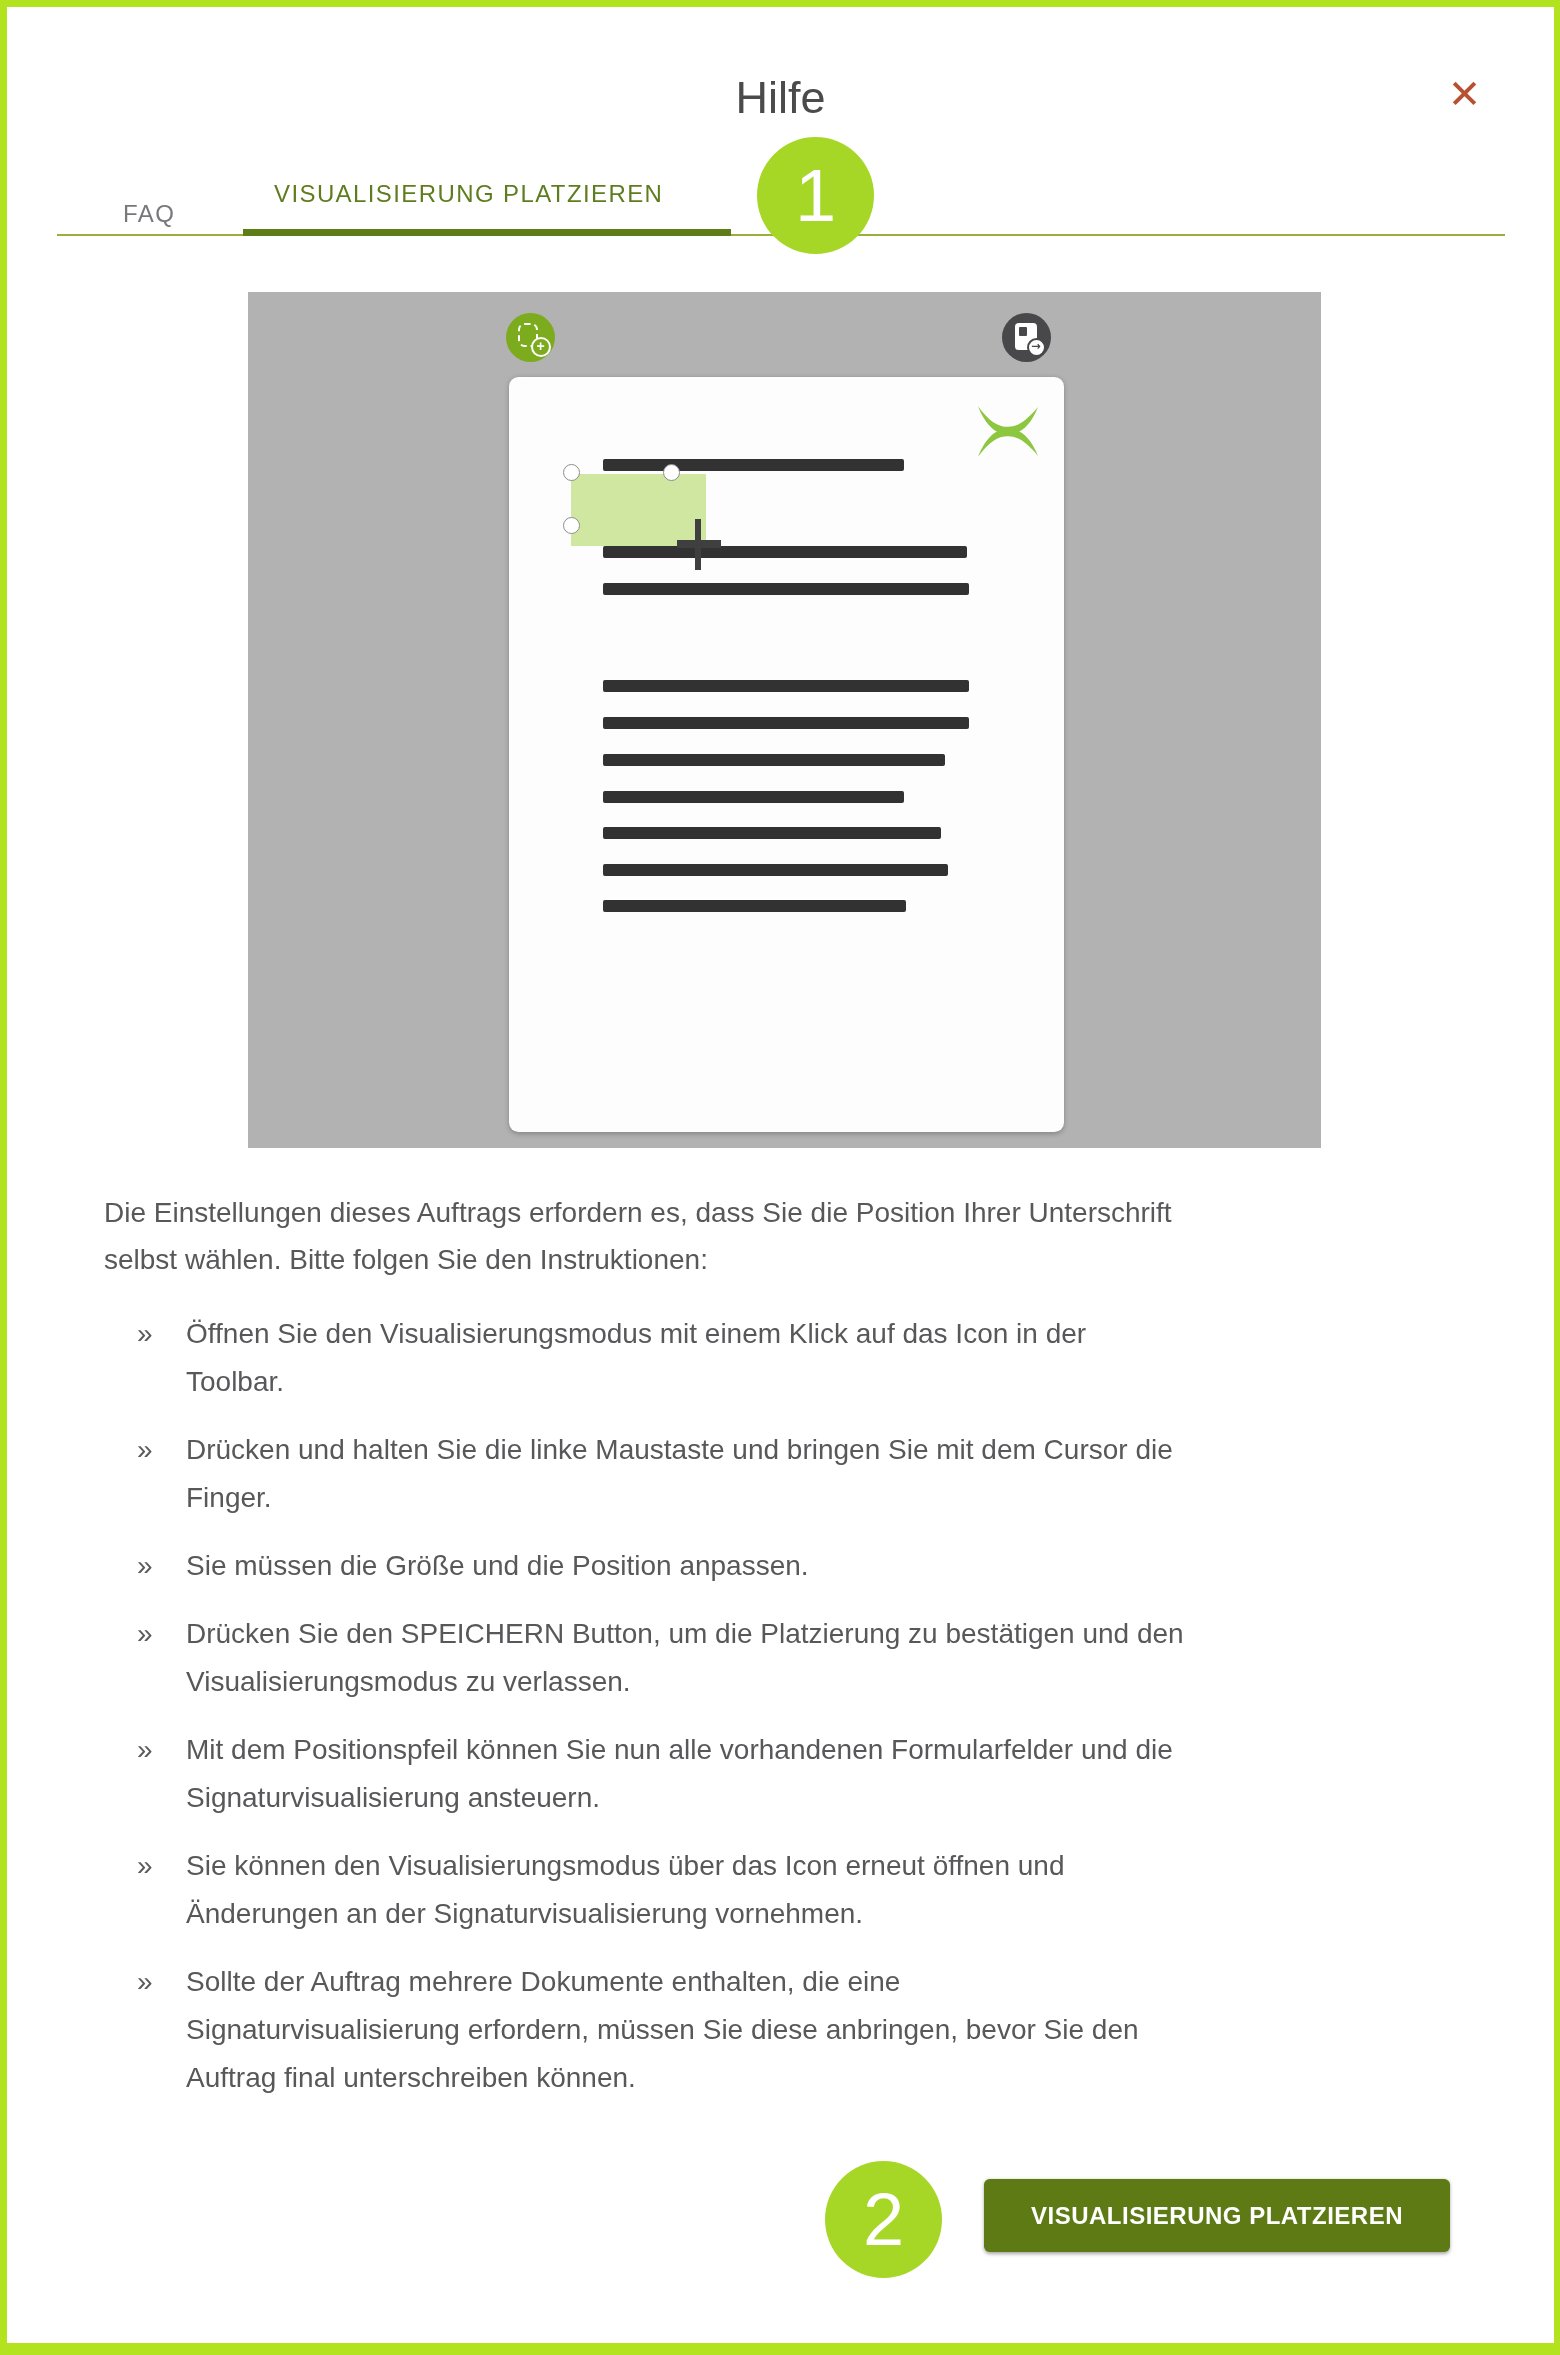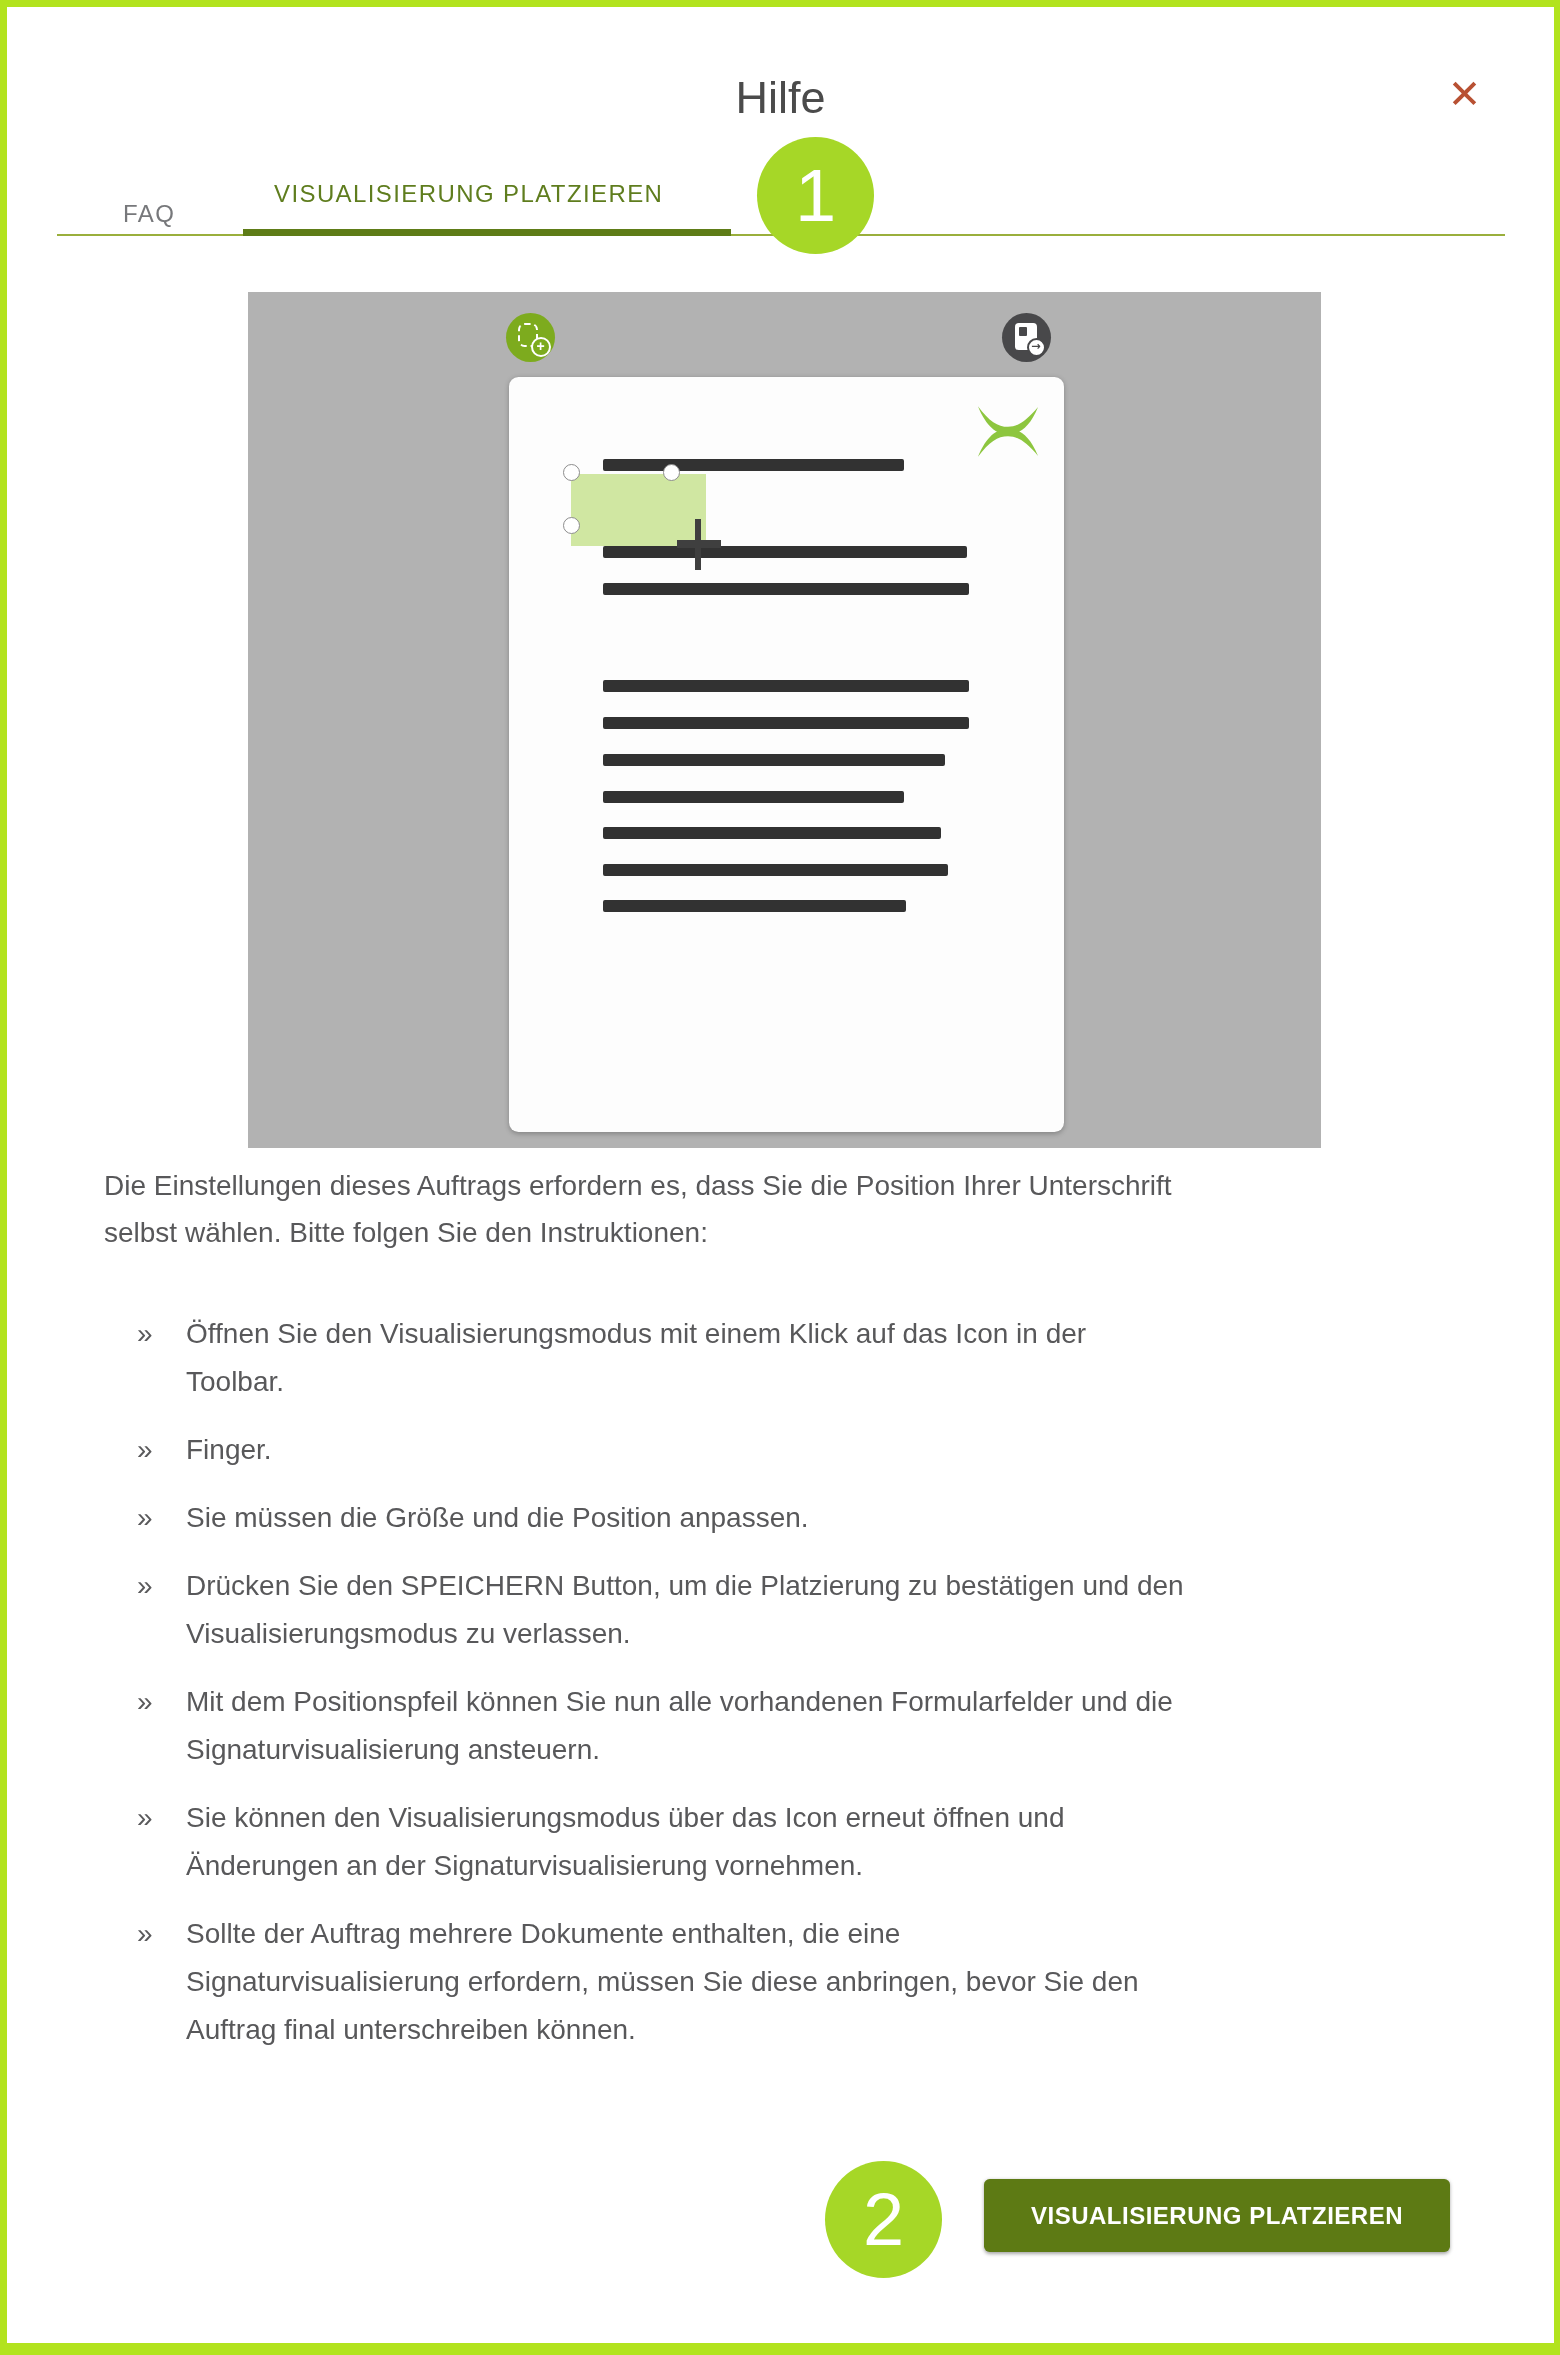--- a/index.html
+++ b/index.html
@@ -76,21 +76,21 @@
   .handle{
     position:absolute;width:17px;height:17px;border-radius:50%;background:#ffffff;
     border:1.9px solid #8d8d8d;box-sizing:border-box;
   }
   .handle.h1{left:54px;top:87px;}
   .handle.h2{left:154px;top:87px;}
   .handle.h3{left:54px;top:140px;}
   .cross-v{position:absolute;left:186px;top:142px;width:5.7px;height:51px;background:#3f3f3f;}
   .cross-h{position:absolute;left:168px;top:163px;width:44px;height:7.6px;background:#3f3f3f;}
   
-  .intro{position:absolute;left:104px;top:1162px;font-size:28px;line-height:47px;color:#58585a;}
+  .intro{position:absolute;left:104px;top:1189px;font-size:28px;line-height:47px;color:#58585a;}
   .bullets{position:absolute;left:137px;top:1310px;width:1344px;list-style:none;margin:0;padding:0;}
   .bullet{display:flex;margin-bottom:20px;color:#58585a;}
   .bullet .chev{
     width:49px;flex:0 0 49px;font-size:28px;line-height:48px;color:#5a5a5c;
   }
   .bullet .blines{font-size:28px;line-height:48px;}
   
   .cta-btn{
     position:absolute;left:984px;top:2179px;width:466px;height:73px;background:#5d7a14;
     border:none;border-radius:5.7px;color:#ffffff;font-size:24px;font-weight:700;letter-spacing:0.5px;
@@ -160,20 +160,21 @@
       <li class="bullet">
         <span class="chev">»</span>
         <div class="blines">
           <div>Öffnen Sie den Visualisierungsmodus mit einem Klick auf das Icon in der</div>
           <div>Toolbar.</div>
         </div>
       </li>
       <li class="bullet">
         <span class="chev">»</span>
         <div class="blines">
+          <div>Drücken und halten Sie die linke Maustaste und bringen Sie mit dem Cursor die</div>
           <div>Finger.</div>
         </div>
       </li>
       <li class="bullet">
         <span class="chev">»</span>
         <div class="blines">
           <div>Sie müssen die Größe und die Position anpassen.</div>
         </div>
       </li>
       <li class="bullet">

